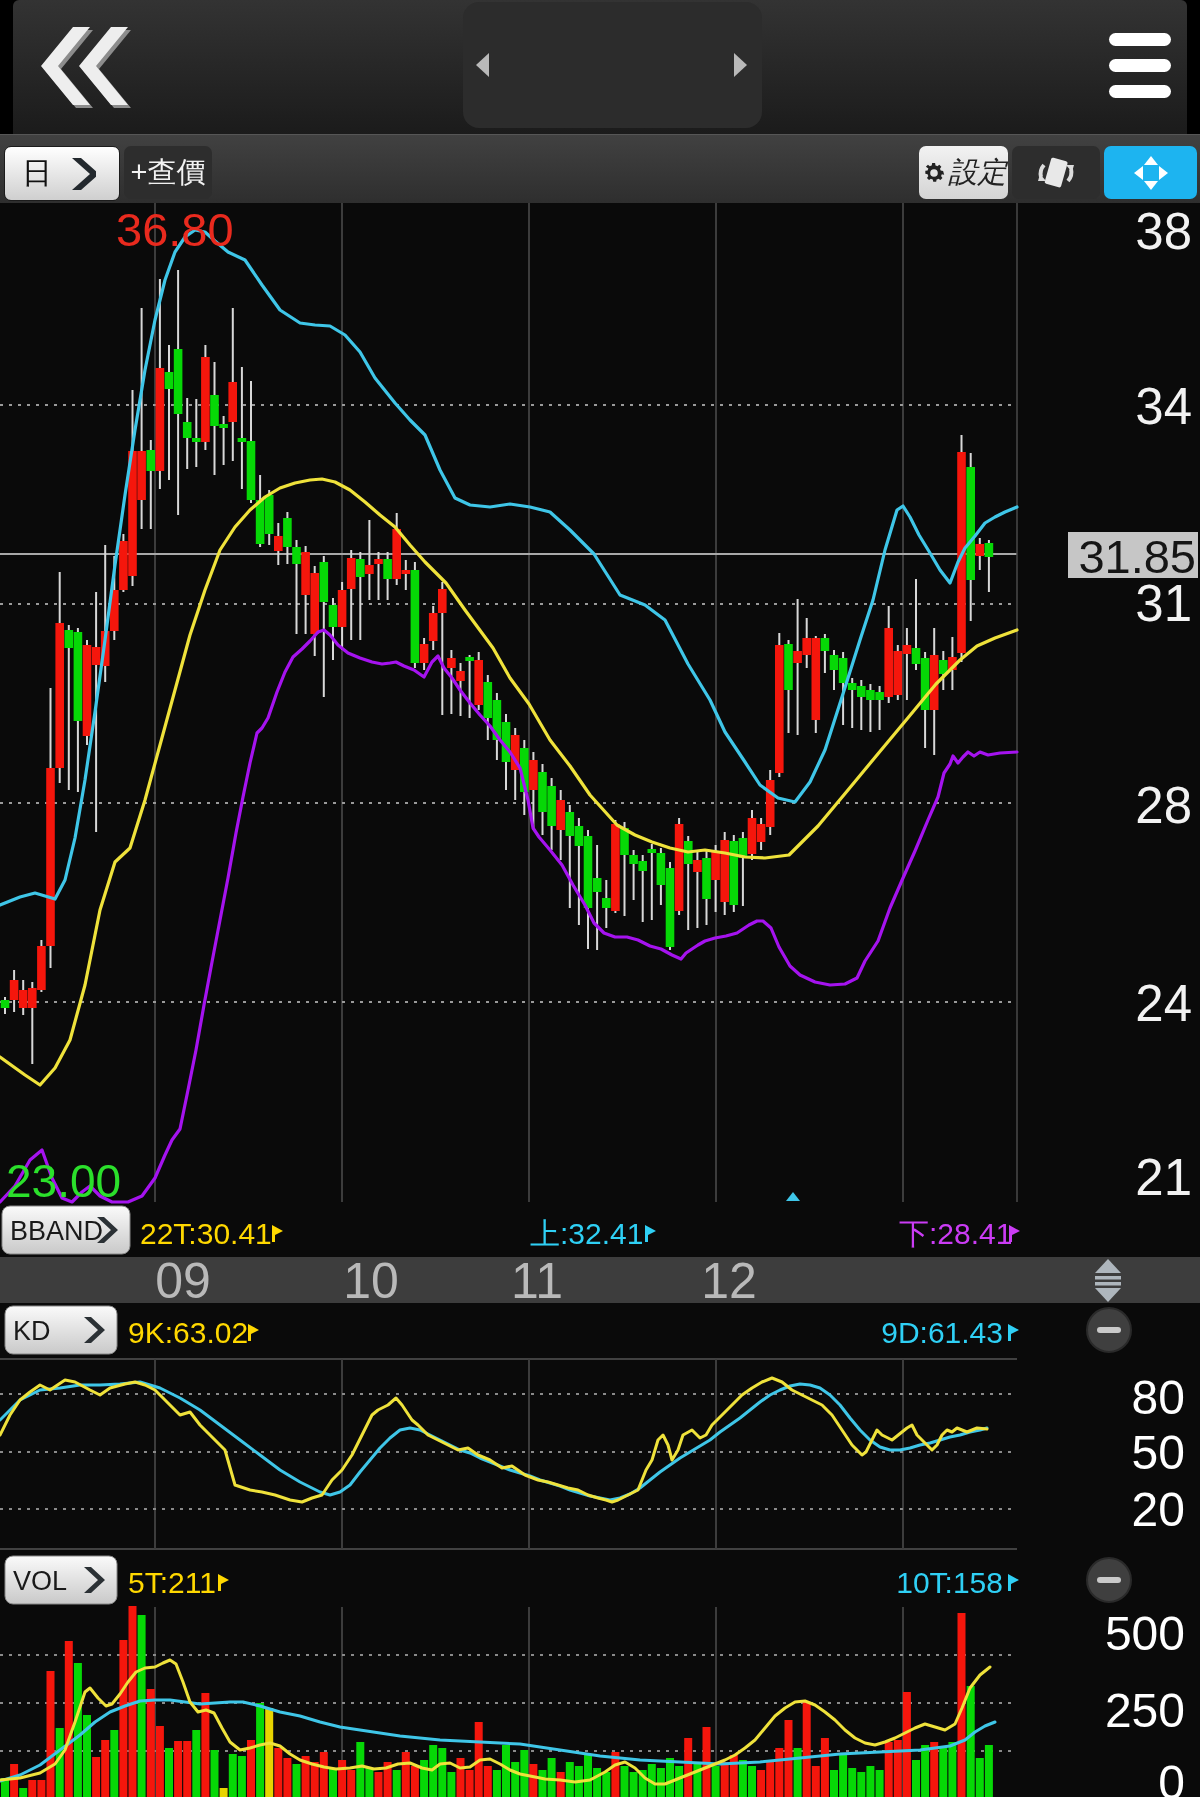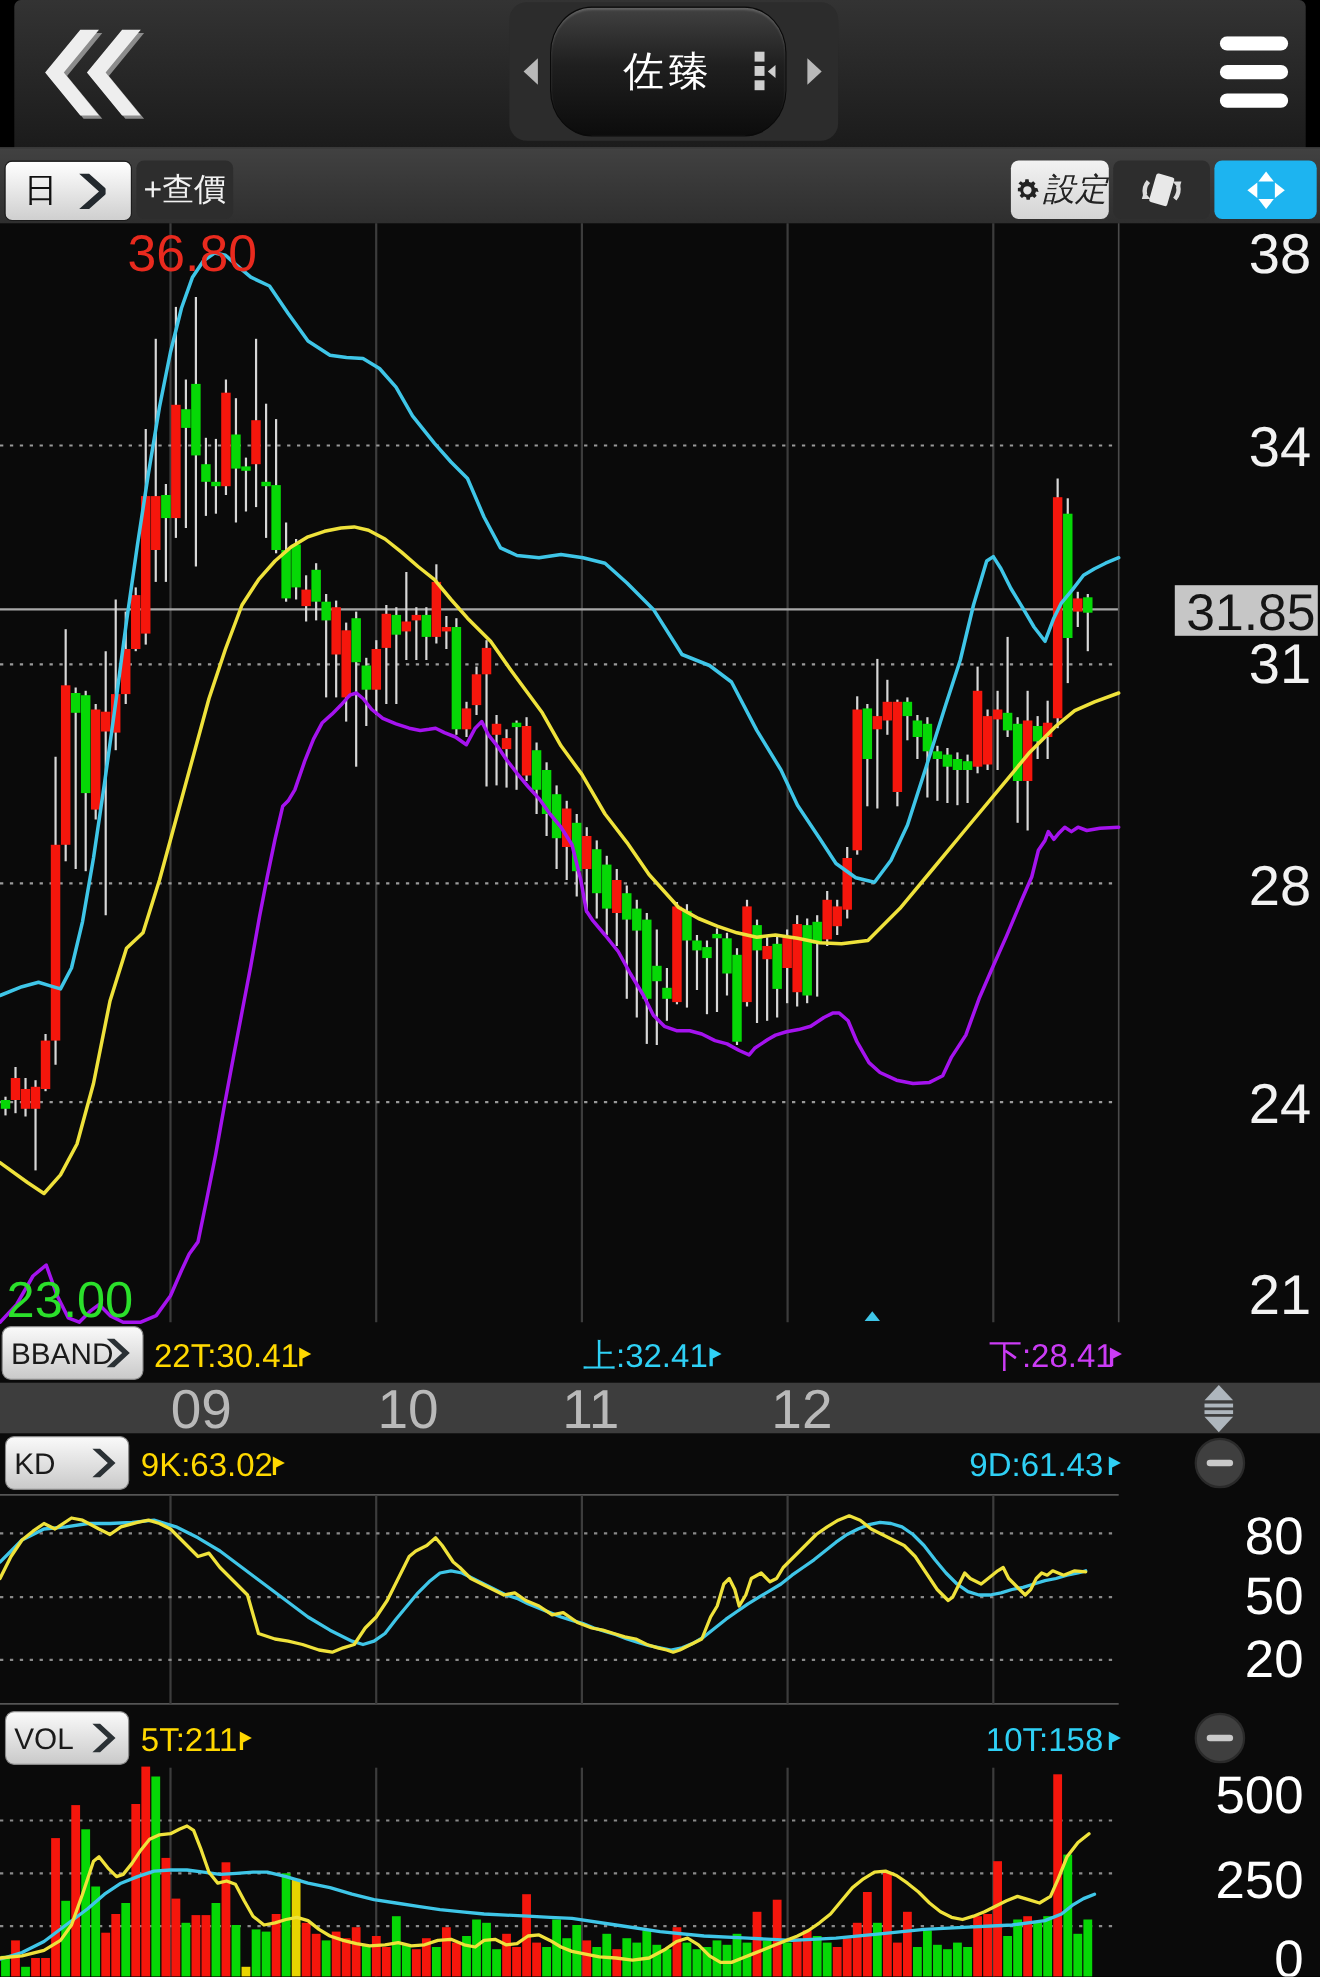--- a/index.html
+++ b/index.html
@@ -29,29 +29,20 @@
           </g>
 <g fill="#eeeeee">
             <path d="M40 4 L57 4 L25 43 L57 82 L40 82 L8 43 Z"></path>
             <path d="M78 4 L95 4 L63 43 L95 82 L78 82 L46 43 Z"></path>
           </g>
 </svg>
 <div id="tabouter">
   <svg style="position:absolute;left:12px;top:50px" width="15" height="26" viewBox="0 0 15 26">
             <path d="M14 1 L14 25 L1 13 Z" fill="#b9b9b9"></path>
           </svg>
-  <div id="tabpill">
-            <div id="tabname">佐臻</div>
-    <svg style="position:absolute;right:8px;top:38px" width="22" height="40" viewBox="0 0 22 40">
-      <rect x="2" y="2" width="9" height="9" fill="#cfcfcf"></rect>
-              <rect x="2" y="15" width="9" height="9" fill="#cfcfcf"></rect>
-              <rect x="2" y="28" width="9" height="9" fill="#cfcfcf"></rect>
-      <path d="M21 14 L21 26 L14 20 Z" fill="#cfcfcf"></path>
-    </svg>
-  </div>
   <svg style="position:absolute;left:270px;top:50px" width="15" height="26" viewBox="0 0 15 26">
             <path d="M1 1 L1 25 L14 13 Z" fill="#b9b9b9"></path>
           </svg>
 </div>
 <svg style="position:absolute;left:1089px;top:33px" width="76" height="66" viewBox="0 0 74 66">
 <rect x="6" y="0" width="62" height="13" rx="6.5" fill="#fff"></rect>
 <rect x="6" y="26" width="62" height="13" rx="6.5" fill="#fff"></rect>
 <rect x="6" y="52" width="62" height="13" rx="6.5" fill="#fff"></rect>
 </svg>
 </div>

